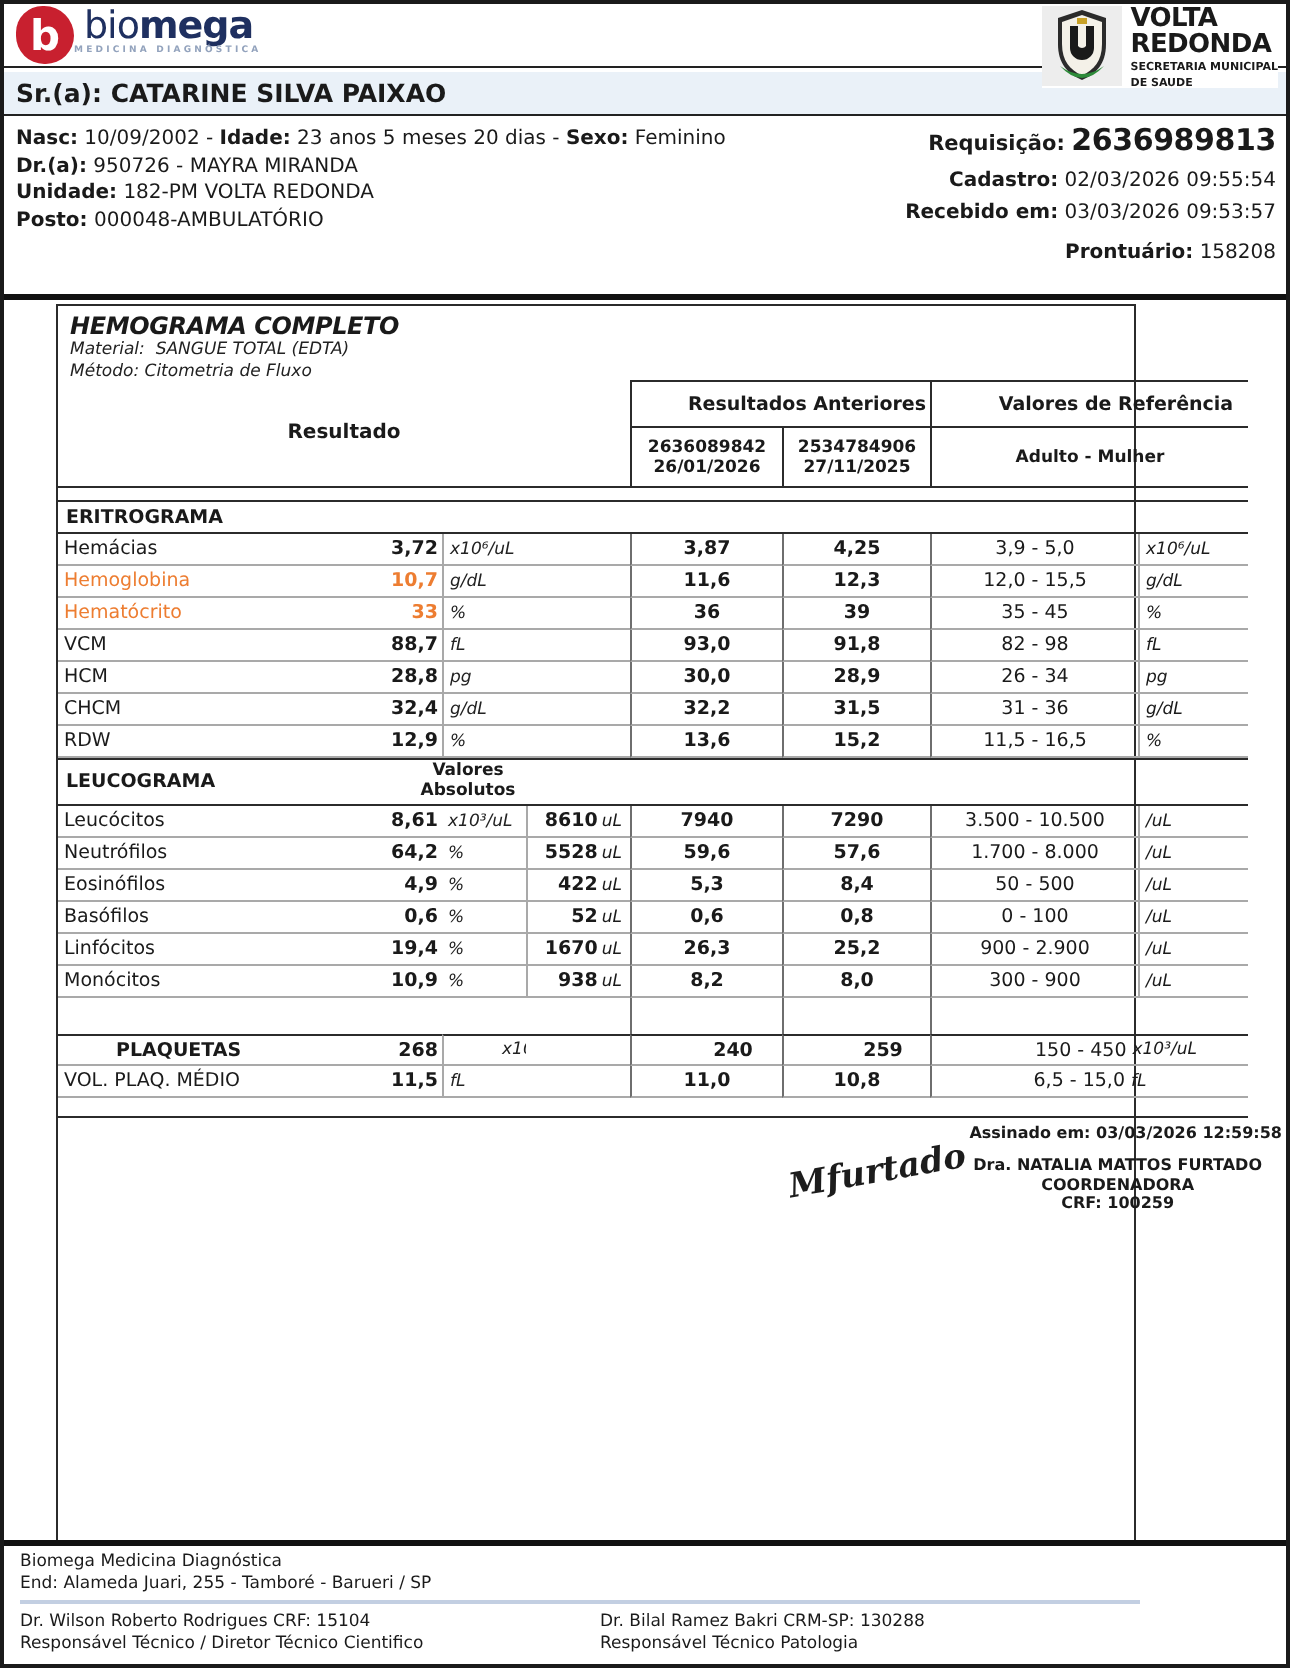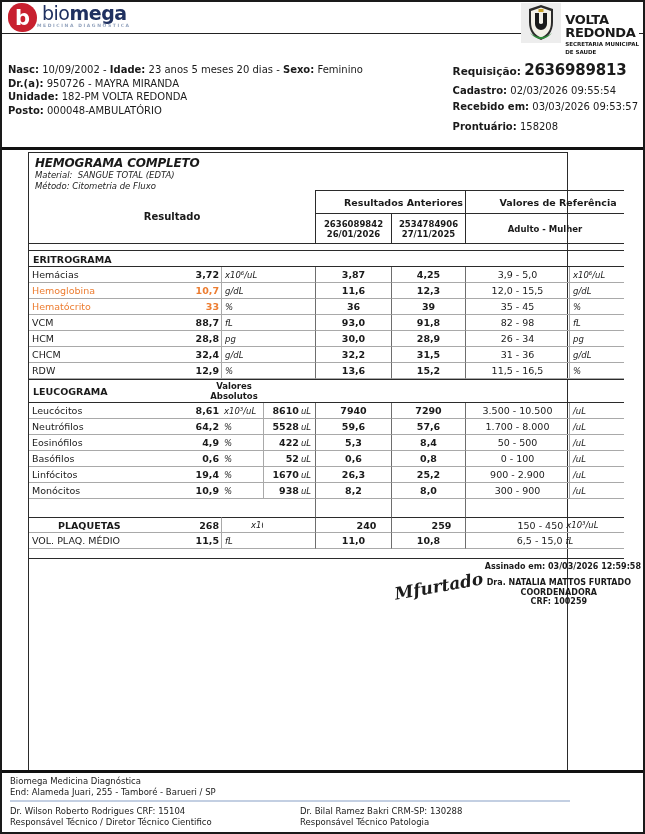--- a/index.html
+++ b/index.html
@@ -14,31 +14,31 @@
   .hdr-area { position:absolute; top:0; left:0; right:0; height:32px; border-bottom:1.5px solid #222; background:#fff; }
   .logo { position:absolute; left:6px; top:1px; display:flex; align-items:flex-start; }
   .logo-mark { width:29px; height:29px; background:#C8202F; border-radius:47% 53% 50% 50%;
     color:#fff; font-weight:bold; font-size:21px; display:flex; align-items:center; justify-content:center; }
   .brand { margin-left:5px; margin-top:1px; line-height:18px; color:#1F3060; font-size:19px; letter-spacing:-0.5px; }
   .brand .b1 { font-weight:normal; }
   .brand .b2 { font-weight:bold; }
   .tagline { font-size:4.5px; letter-spacing:1.6px; color:#93a3bd; margin-top:1px; font-weight:bold; }
   .muni { position:absolute; right:4px; top:1px; height:41px; background:#fff; z-index:3; display:flex; align-items:flex-start; }
   .arms { width:40px; height:40px; background:#ededed; }
-  .muni-text { margin-left:4px; padding-top:11px; }
+  .muni-text { margin-left:4px; padding-top:1px; }
   .muni-t1 { font-size:13px; font-weight:800; line-height:12.5px; letter-spacing:-0.3px; }
   .muni-s1 { font-size:5.5px; font-weight:bold; margin-top:2px; line-height:6px; }
   
   .band { position:absolute; top:33.5px; left:0; right:0; height:22px; background:#EAF1F8;
     border-bottom:1.2px solid #222; display:flex; align-items:center; padding-left:6px;
     font-weight:bold; font-size:12.5px; }
   
   .info { position:absolute; top:56px; left:0; right:0; height:88px; font-size:10px; }
   .info-left { position:absolute; left:6px; top:5px; line-height:13.5px; white-space:nowrap; }
-  .info-right { position:absolute; right:5px; top:3px; white-space:nowrap;margin-left:41px; }
+  .info-right { position:absolute; right:5px; top:3px; text-align:right; white-space:nowrap;margin-left:41px; }
   .req-label { font-size:10.5px; font-weight:bold; }
   .req-value { font-size:15px; font-weight:bold; letter-spacing:-0.2px; }
   .ir-line { margin-top:6px; font-size:10px; }
   .ir-line b { font-size:10px; }
   .mt2 { margin-top:5px; } .mt3 { margin-top:9px; }
   .thick1 { position:absolute; top:145px; left:0; right:0; height:2.5px; background:#111; }
   
   .exam-box { position:absolute; top:150px; left:26px; width:540px; height:618px;
     border:1.5px solid #2b2b2b; border-bottom:none; background:#fff; }
   .exam-title { padding:3px 6px 0 6px; font-style:italic; }
@@ -113,20 +113,23 @@
       </svg>
     </div>
     <div class="muni-text">
       <div class="muni-t1">VOLTA</div>
       <div class="muni-t1">REDONDA</div>
       <div class="muni-s1">SECRETARIA MUNICIPAL</div>
       <div class="muni-s1">DE SAUDE</div>
     </div>
   </div>
 
+  <div class="band">
+    <span>Sr.(a):</span>&nbsp;<span>CATARINE SILVA PAIXAO</span>
+  </div>
 
   <div class="info">
     <div class="info-left">
         <div><b>Nasc:</b><span> 10/09/2002 - </span><b>Idade:</b><span> 23 anos 5 meses 20 dias  - </span><b>Sexo:</b><span> Feminino</span></div>
         <div><b>Dr.(a):</b><span> 950726 - MAYRA MIRANDA</span></div>
         <div><b>Unidade:</b><span> 182-PM VOLTA REDONDA</span></div>
         <div><b>Posto:</b><span> 000048-AMBULATÓRIO</span></div>
       </div>
     <div class="info-right">
       <div>

